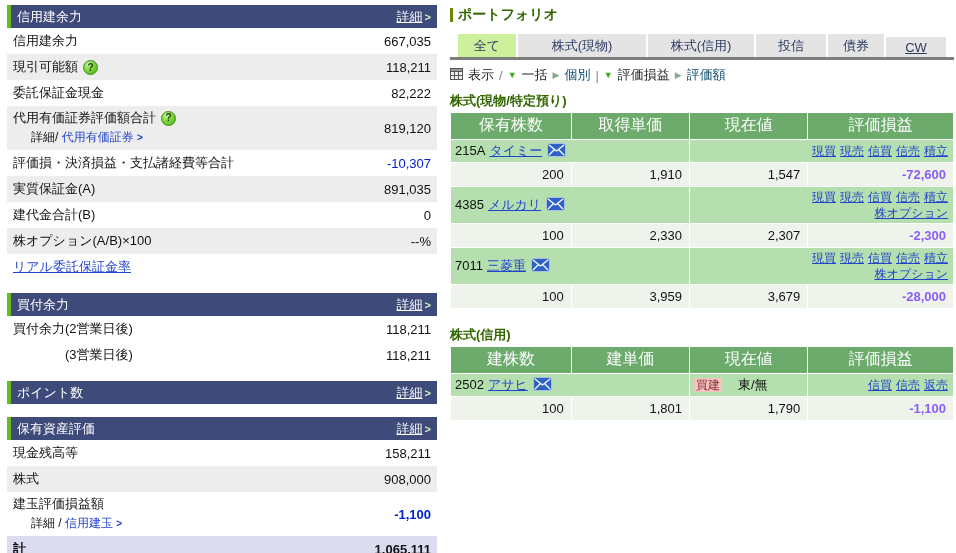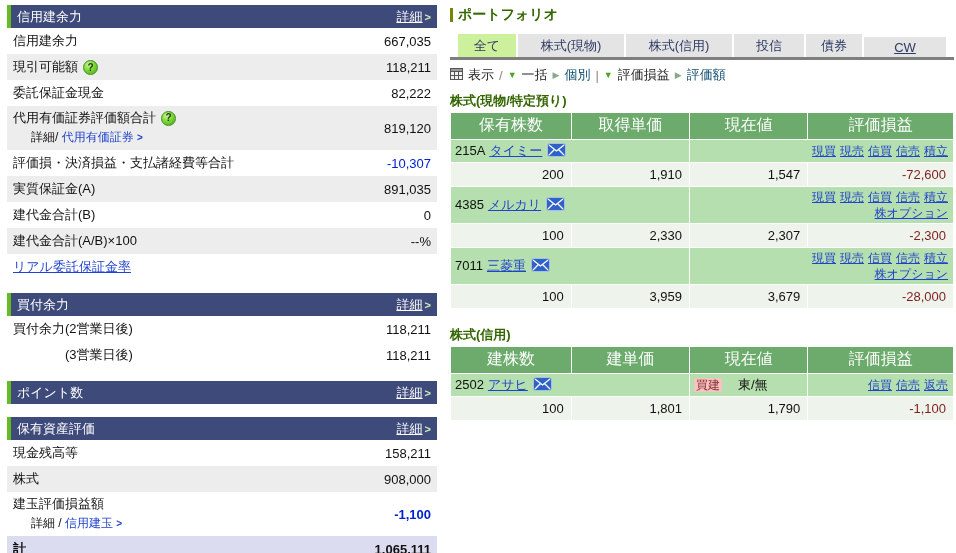--- a/index.html
+++ b/index.html
@@ -52,21 +52,21 @@
   
   .pf-title { display:flex; align-items:center; color:#336600; font-weight:bold; font-size:14px; height:20px; }
   .pf-bar { width:3px; height:14px; background:#6f8800; margin-right:5px; }
 
   .tabs { display:flex; margin-top:9px; border-bottom:3px solid #7e7e7e; align-items:flex-end; }
   .tab {
     background:#e4e4e4; color:#2e3a63; text-align:center;
     padding:3px 0 2px; margin-right:2px; font-size:13px; cursor:pointer;
   }
   .tab.active { background:#cdf09c;margin-left:8px; }
-  .tab.t0 { width:58px; } .tab.t1 { width:106px; } .tab.t2 { width:106px; }
+  .tab.t0 { width:58px; } .tab.t1 { width:128px; } .tab.t2 { width:106px; }
   .tab.t3 { width:70px; } .tab.t4 { width:56px; } .tab.t5 { flex:1; margin-right:8px;text-decoration:underline; }
 
   .toolbar { display:flex; align-items:center; gap:5px; padding:6px 0 5px; font-size:13px; color:#222; }
   .toolbar .sep { color:#888; }
   .tri-down { color:#4aa520; font-size:9px; }
   .tri-right { color:#8aa88a; font-size:9px; }
   .tb-link { color:#0c4a6e; cursor:pointer;font-family:Liberation Mono, monospace; }
 
   .holdings-title { color:#336600; font-weight:bold; font-size:13px; margin:3px 0 2px; }
   .holdings-title.second { margin-top:17px; }
@@ -75,21 +75,21 @@
   table.holdings th {
     background:#6cab6c; color:#fff; font-weight:normal; font-size:16px;
     padding:2px 0 3px; text-align:center;
   }
   .c1 { width:24%; } .c2 { width:23.5%; } .c3 { width:23.5%; } .c4 { width:29%; }
   td.name-cell { background:#b5dfae; padding:2px 4px; white-space:nowrap; }
   td.links-cell { background:#b5dfae; padding:2px 5px; text-align:right; font-size:12px; line-height:16px; white-space:nowrap; }
   td.links-cell a { color:#2244cc; text-decoration:underline; margin-left:4px; cursor:pointer; }
   td.pos-cell { background:#b5dfae; padding:2px 4px; font-size:13px; white-space:nowrap; }
   tr.val-row td { background:#eef4ec; text-align:right; padding:4px 7px; font-size:13px; }
-  tr.val-row td.pl { color:#7f1d1d; font-weight:normal; }
+  tr.val-row td.pl { color:#8b5cf6; font-weight:bold; }
   .code { color:#111; margin-right:4px; }
   .stock-link { color:#2244cc; text-decoration:underline; cursor:pointer; }
   .mail-icon { display:inline-block; vertical-align:-2px; margin-left:5px; cursor:pointer; }
   .badge { background:#f6c3c3; color:#8b3030; padding:0 2px; font-size:12px; }
   .market { margin-left:16px; color:#111; }
 </style>
 </head>
 <body>
 
 <div class="layout">
@@ -131,21 +131,21 @@
     </div>
     <div class="row shaded">
       <span class="lbl">実質保証金(A)</span>
       <span class="val">891,035</span>
     </div>
     <div class="row">
       <span class="lbl">建代金合計(B)</span>
       <span class="val">0</span>
     </div>
     <div class="row shaded">
-      <span class="lbl">建代金合計(A/B)×100</span>
+      <span class="lbl">株オプション(A/B)×100</span>
       <span class="val">--%</span>
     </div>
     <div class="row">
       <a class="plain-link">リアル委託保証金率</a>
     </div>
 
     <div class="sec-header">
       <span class="sec-title">買付余力</span>
       <span class="detail"><span class="d-label">詳細</span><span class="d-arrow">&gt;</span></span>
     </div>

